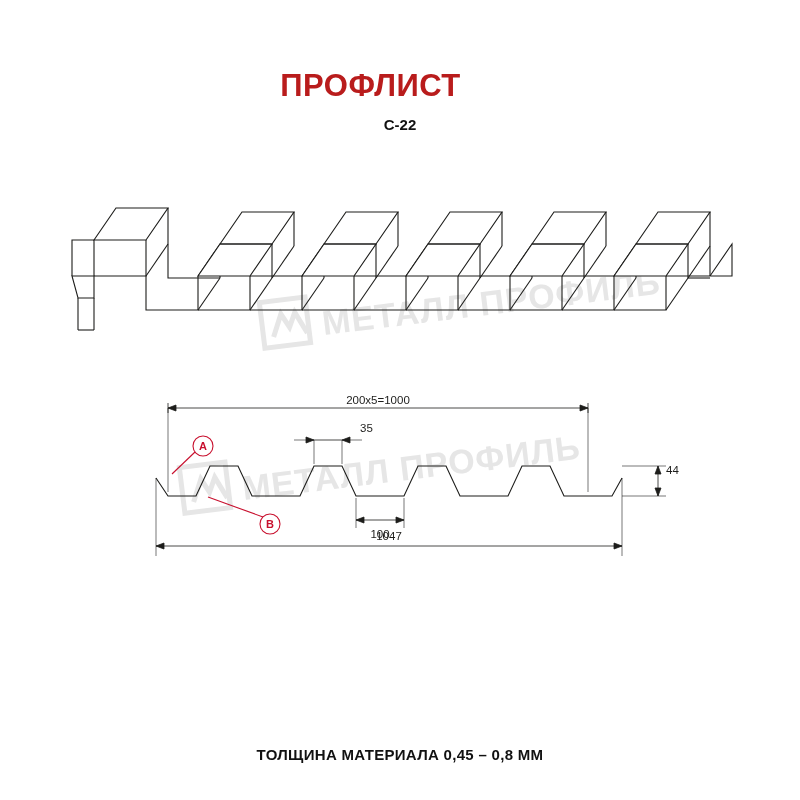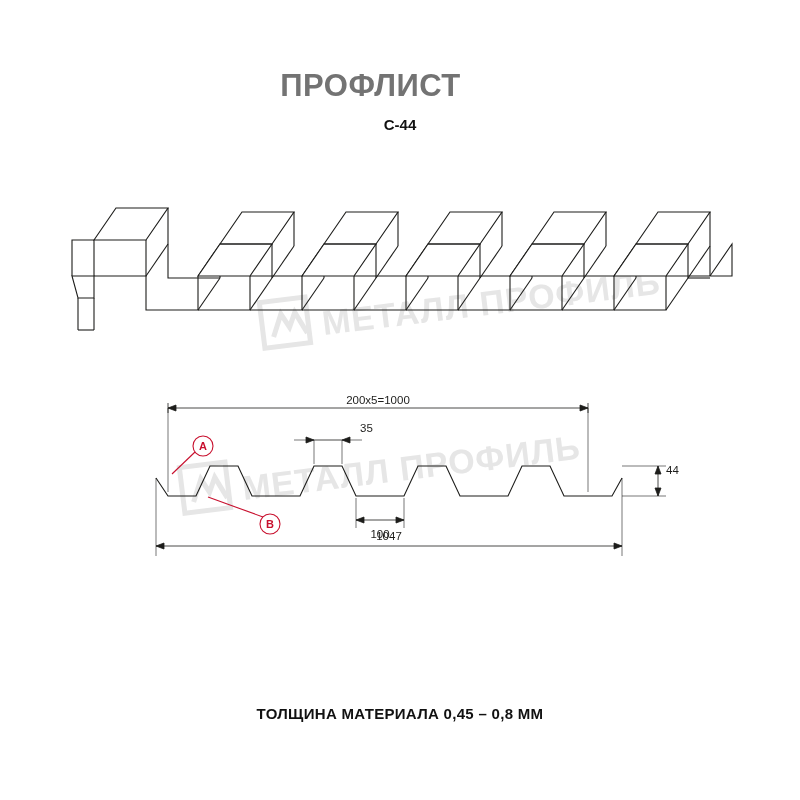--- a/index.html
+++ b/index.html
@@ -22,35 +22,35 @@
   }
   .title {
     position: absolute;
     top: 68px;
     left: 0;
     width: 741px;
     text-align: center;
     font-size: 31px;
     font-weight: bold;
     letter-spacing: 0.5px;
-    color: #737373;
+    color: #b91c1c;
   }
   .subtitle {
     position: absolute;
     top: 116px;
     left: 0;
     width: 800px;
     text-align: center;
     font-size: 15px;
     font-weight: bold;
     color: #111111;
   }
   .footer-note {
     position: absolute;
-    top: 705px;
+    top: 746px;
     left: 0;
     width: 800px;
     text-align: center;
     font-size: 15px;
     font-weight: bold;
     letter-spacing: 0.3px;
     color: #111111;
   }
   .iso-wrap {
     position: absolute;
@@ -78,21 +78,21 @@
   .red { fill: none; stroke: #c8102e; stroke-width: 1.1; }
   .red-txt { fill: #c8102e; font-family: "Liberation Sans", sans-serif; font-size: 11px; font-weight: bold; }
   .dtxt { fill: #1d1d1b; font-family: "Liberation Sans", sans-serif; font-size: 11.5px; }
 </style>
 </head>
 <body>
 
 <div class="page">
 
   <div class="title">ПРОФЛИСТ</div>
-  <div class="subtitle">С-44</div>
+  <div class="subtitle">С-22</div>
 
   <div class="wm wm-1">
     <svg width="380" height="110" viewBox="0 0 380 110" aria-hidden="true">
       <g transform="rotate(-7 190 55)">
         <rect x="6" y="30" width="46" height="46" fill="none" stroke="#e6e6e6" stroke-width="5"></rect>
         <path d="M16 66 L26 44 L33 58 L40 44 L50 66" fill="none" stroke="#e6e6e6" stroke-width="5"></path>
         <text x="66" y="70" font-family="Liberation Sans, sans-serif" font-size="34" font-weight="bold" fill="#e6e6e6" letter-spacing="1">МЕТАЛЛ ПРОФИЛЬ</text>
       </g>
     </svg>
   </div>

